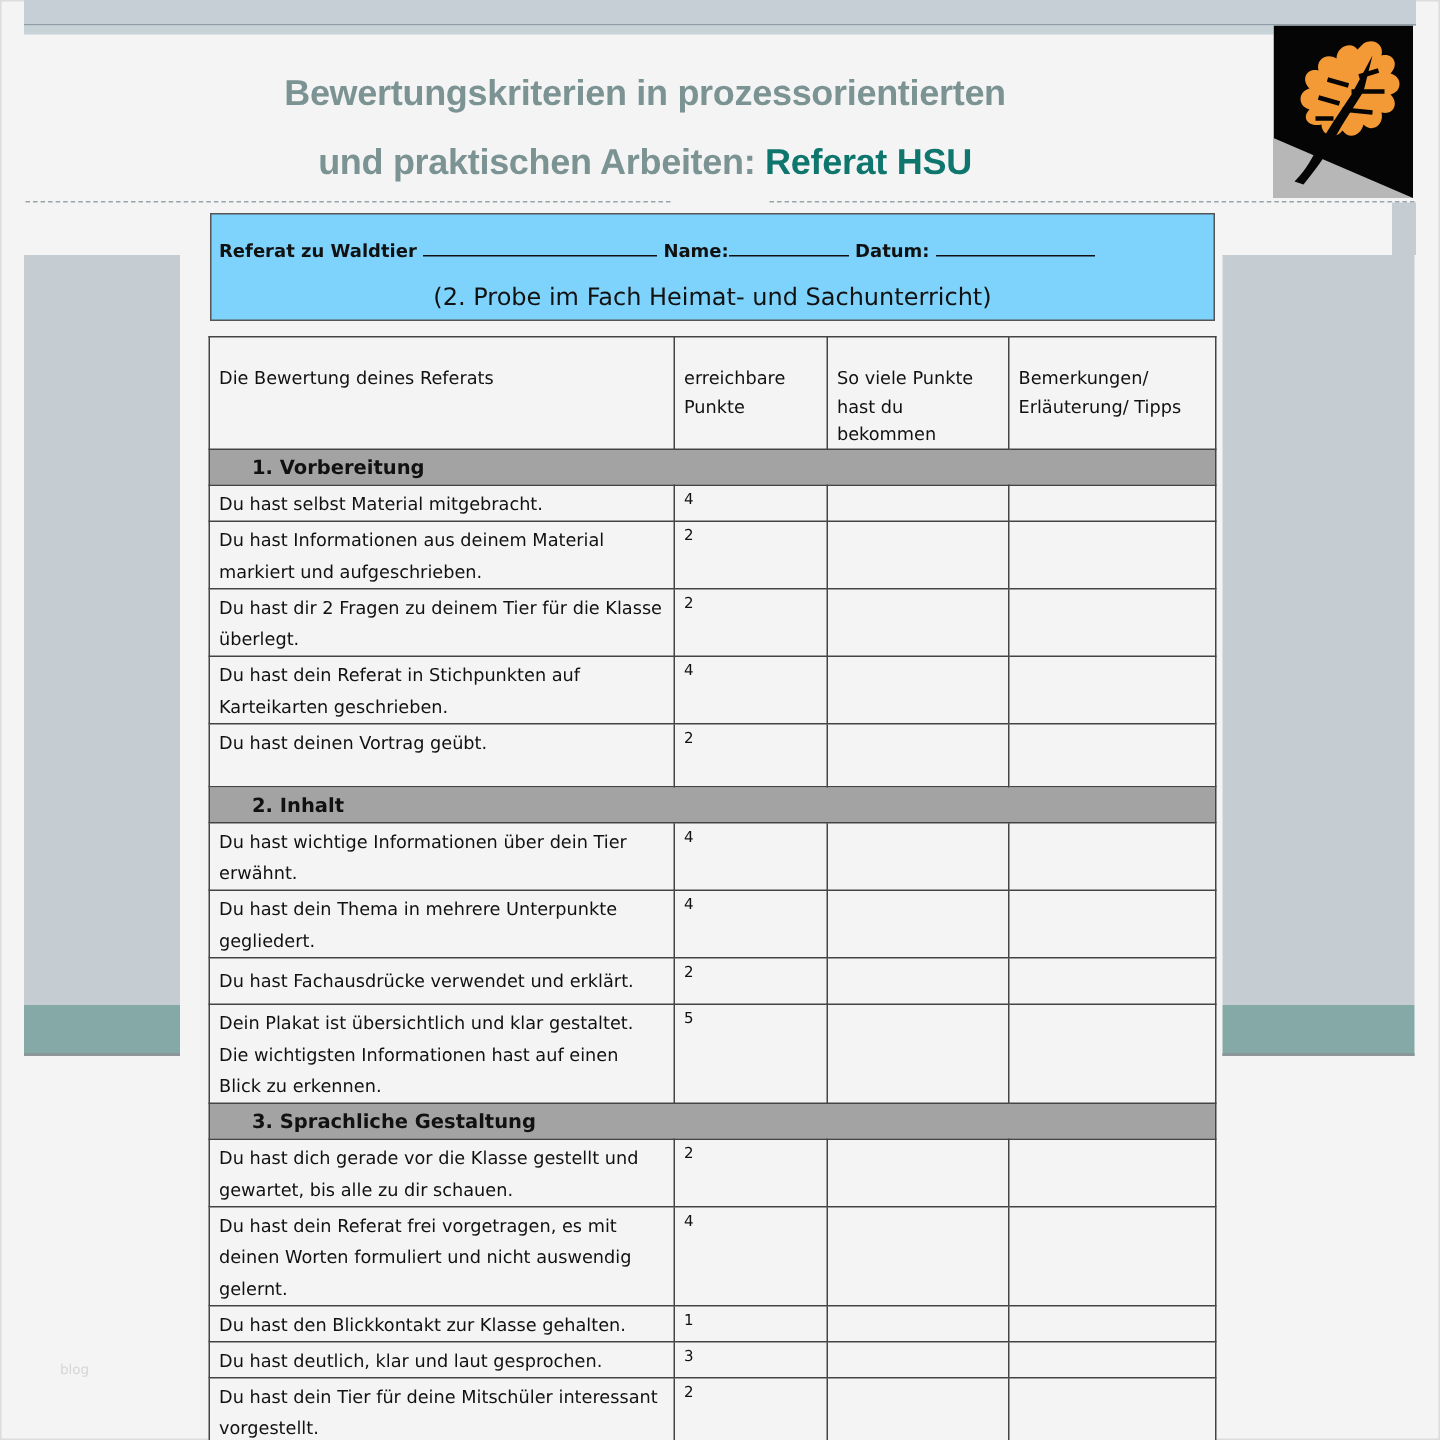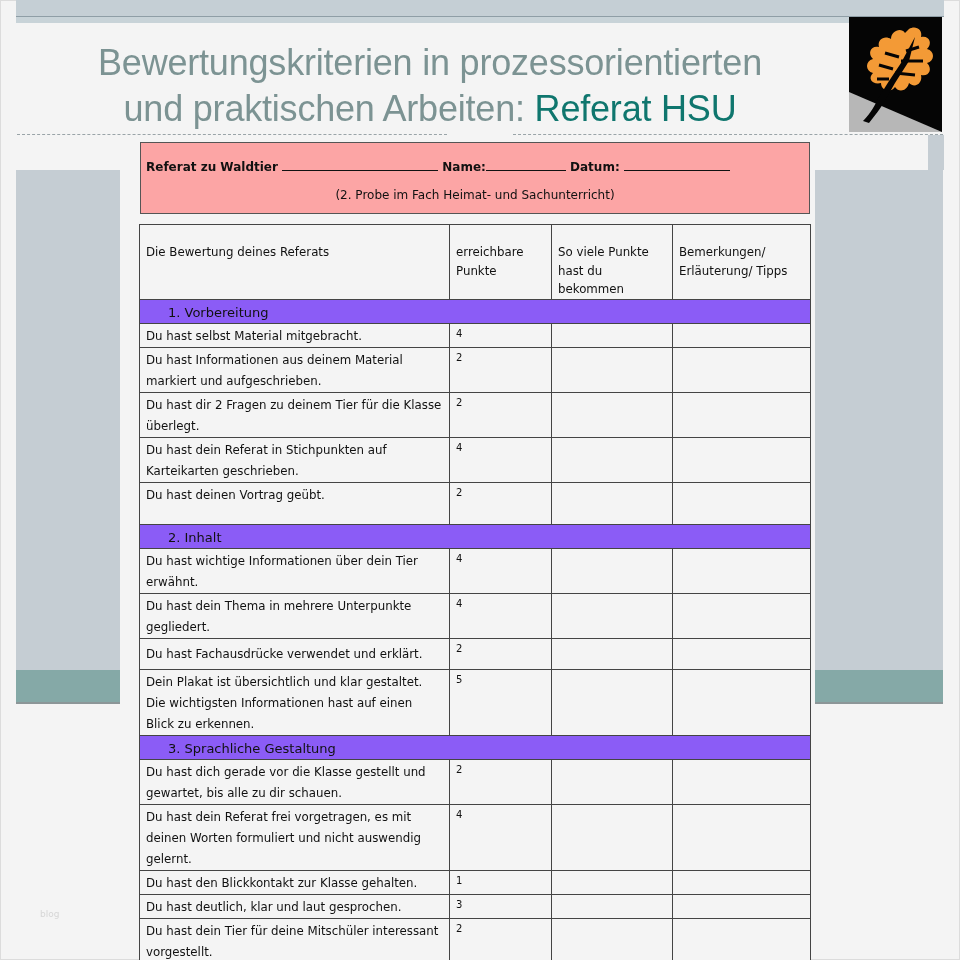--- a/index.html
+++ b/index.html
@@ -14,47 +14,47 @@
   .top-band2 { position: absolute; left: 0; top: 17px; width: 833px; height: 6px; background: #c8d3d8; }
   .side-panel-left { position: absolute; left: 0; top: 170px; width: 104px; height: 500px; background: #c5cdd3; }
   .side-panel-right { position: absolute; left: 799px; top: 170px; width: 128px; height: 500px; background: #c5cdd3; }
   .side-right-top { position: absolute; left: 912px; top: 135px; width: 16px; height: 35px; background: #c5cdd3; }
   .teal-left { position: absolute; left: 0; top: 670px; width: 104px; height: 32px; background: #85a9a7; border-bottom: 2px solid #8c9698; }
   .teal-right { position: absolute; left: 799px; top: 670px; width: 128px; height: 32px; background: #85a9a7; border-bottom: 2px solid #8c9698; }
   .dash { position: absolute; top: 134px; height: 0; border-top: 1px dashed #9aa4a8; }
   .title {
     position: absolute; left: 30px; top: 40px; width: 800px;
     text-align: center; font-family: "Liberation Sans", sans-serif;
-    font-weight: normal; font-size: 36px; line-height: 46px; color: #7c9393;
+    font-weight: bold; font-size: 24px; line-height: 46px; color: #7c9393;
     letter-spacing: -0.2px;
   }
   .title .accent { color: #0f766e; }
   .logo { position: absolute; left: 849px; top: 17px; width: 93px; height: 115px; }
   .watermark { position: absolute; left: 40px; top: 909px; font-size: 9px; color: #d6d6d6; text-align: center; }
 
   .doc { position: absolute; font-family: "DejaVu Sans", sans-serif; color: #111; }
   .head-box {
     position: absolute; left: 140px; top: 142px; width: 668px; height: 70px;
-    border: 1px solid #555; background: #fca5a5;
+    border: 1px solid #555; background: #7dd3fc;
   }
   .head-line1 { position: absolute; left: 5px; top: 17px; font-size: 12px; font-weight: bold; white-space: nowrap; }
   .head-line1 .blank { display: inline-block; border-bottom: 1.5px solid #111; vertical-align: baseline; height: 10px; }
-  .head-line2 { position: absolute; left: 0; top: 45px; width: 668px; text-align: center; font-size: 12px; }
+  .head-line2 { position: absolute; left: 0; top: 45px; width: 668px; text-align: center; font-size: 16px; }
 
   table.rubric {
     position: absolute; left: 139px; top: 224px; width: 671px;
     border-collapse: collapse; table-layout: fixed; font-size: 11.8px; background: #f4f4f4;
   }
   table.rubric td, table.rubric th {
     border: 1px solid #444; vertical-align: top; padding: 2px 6px 0 6px;
     line-height: 21px; font-weight: normal; text-align: left; overflow: hidden;
   }
   table.rubric th { line-height: 18.5px; padding-top: 18px; }
   table.rubric td.pts { font-size: 10px; line-height: 14px; padding-top: 3px; }
-  tr.section td { background: #8b5cf6; font-weight: normal; font-size: 13px; padding-left: 28px; line-height: 21px; }
+  tr.section td { background: #a3a3a3; font-weight: bold; font-size: 13px; padding-left: 28px; line-height: 21px; }
 </style>
 </head>
 <body>
 
 <div class="outer-border"></div>
 
 <div class="slide">
   <div class="top-band"></div>
   <div class="top-band2"></div>
   <div class="side-right-top"></div>

